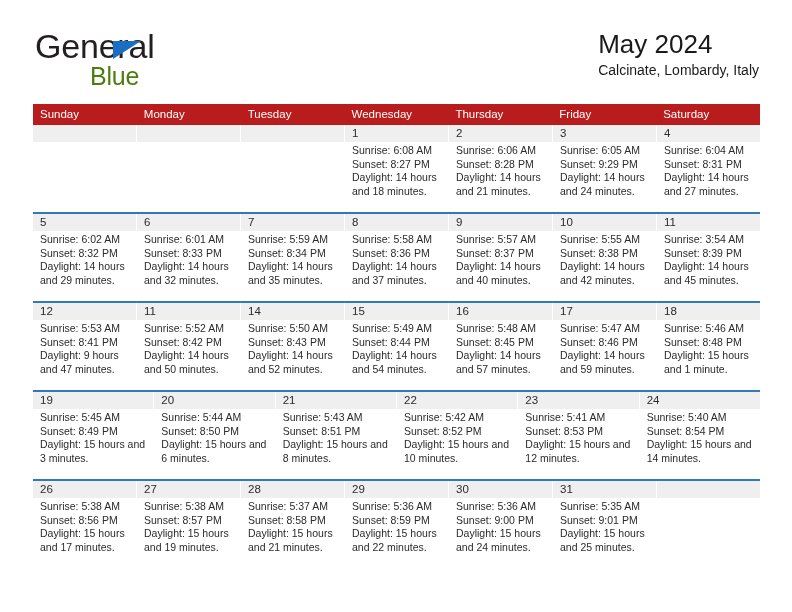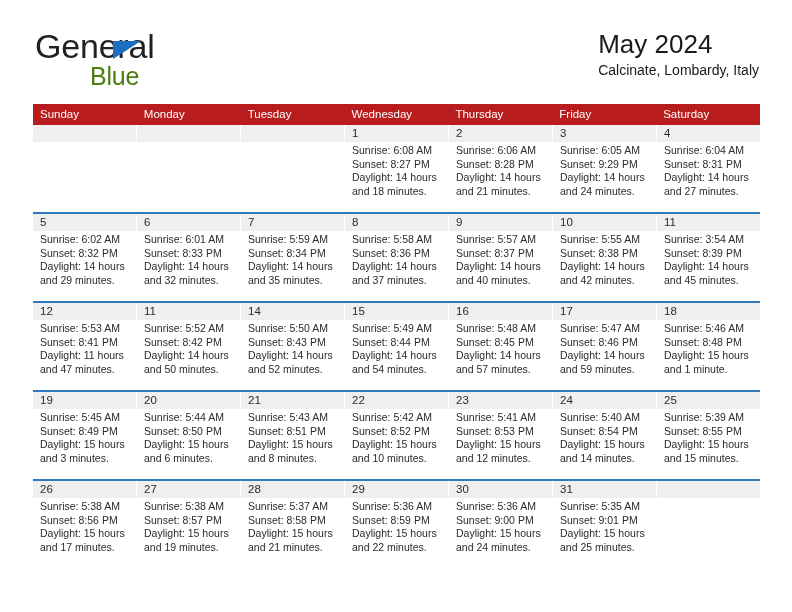--- a/index.html
+++ b/index.html
@@ -275,21 +275,21 @@
               <div class="daylight-line">Daylight: 14 hours and 45 minutes.</div>
             </div>
           </div>
         </div>
         <div class="week">
           <div class="day-cell">
             <div class="day-num-band">12</div>
             <div class="day-body">
               <div>Sunrise: 5:53 AM</div>
               <div>Sunset: 8:41 PM</div>
-              <div class="daylight-line">Daylight: 11 hours and 47 minutes.</div>
+              <div class="daylight-line">Daylight: 9 hours and 47 minutes.</div>
             </div>
           </div>
           <div class="day-cell">
             <div class="day-num-band">11</div>
             <div class="day-body">
               <div>Sunrise: 5:52 AM</div>
               <div>Sunset: 8:42 PM</div>
               <div class="daylight-line">Daylight: 14 hours and 50 minutes.</div>
             </div>
           </div>
@@ -376,28 +376,20 @@
             </div>
           </div>
           <div class="day-cell">
             <div class="day-num-band">24</div>
             <div class="day-body">
               <div>Sunrise: 5:40 AM</div>
               <div>Sunset: 8:54 PM</div>
               <div class="daylight-line">Daylight: 15 hours and 14 minutes.</div>
             </div>
           </div>
-          <div class="day-cell">
-            <div class="day-num-band">25</div>
-            <div class="day-body">
-              <div>Sunrise: 5:39 AM</div>
-              <div>Sunset: 8:55 PM</div>
-              <div class="daylight-line">Daylight: 15 hours and 15 minutes.</div>
-            </div>
-          </div>
         </div>
         <div class="week">
           <div class="day-cell">
             <div class="day-num-band">26</div>
             <div class="day-body">
               <div>Sunrise: 5:38 AM</div>
               <div>Sunset: 8:56 PM</div>
               <div class="daylight-line">Daylight: 15 hours and 17 minutes.</div>
             </div>
           </div>

